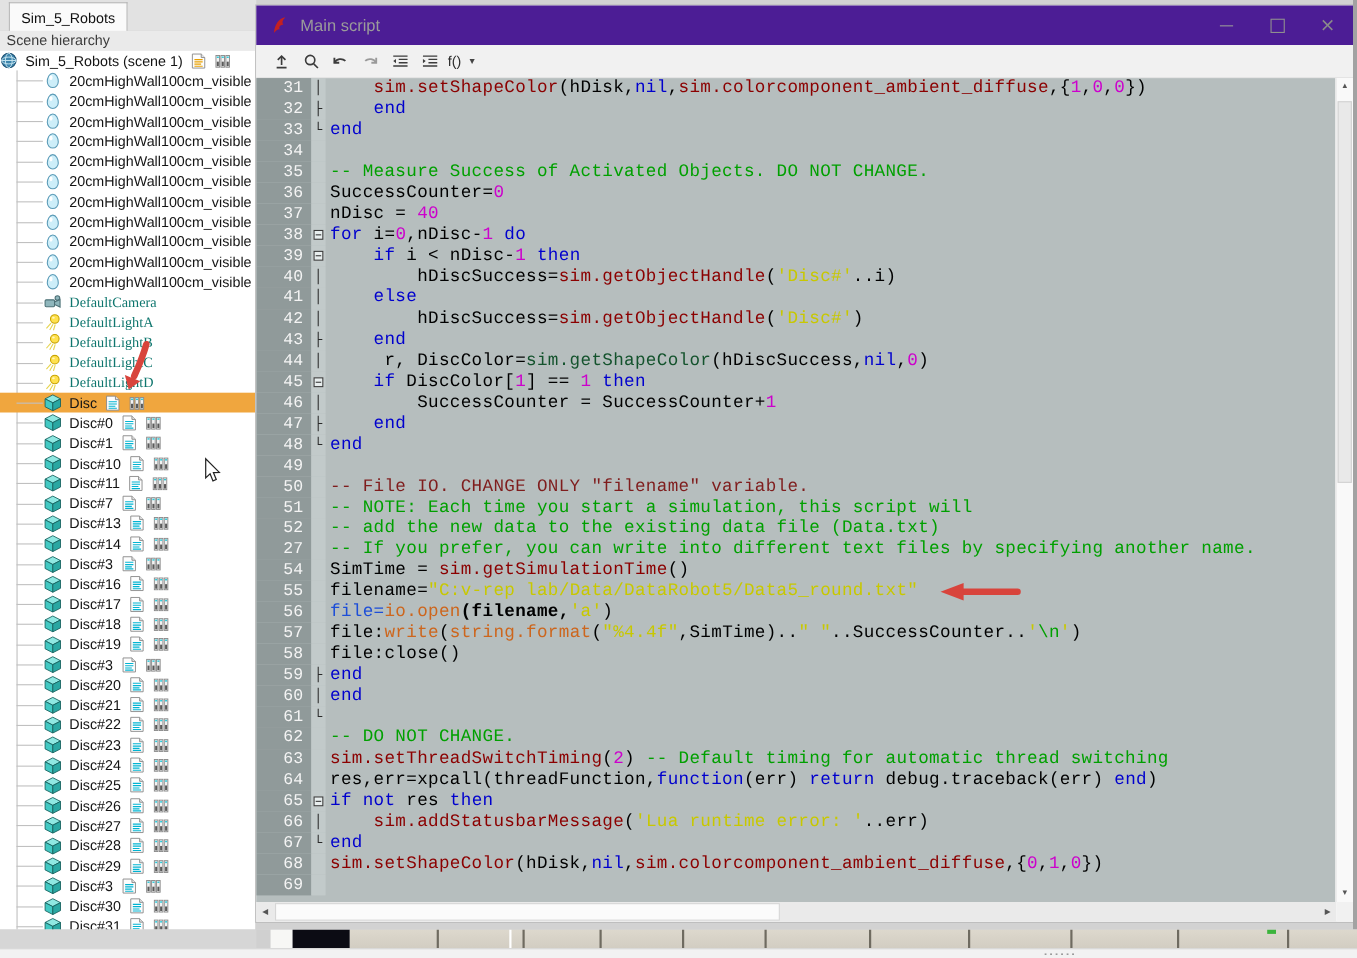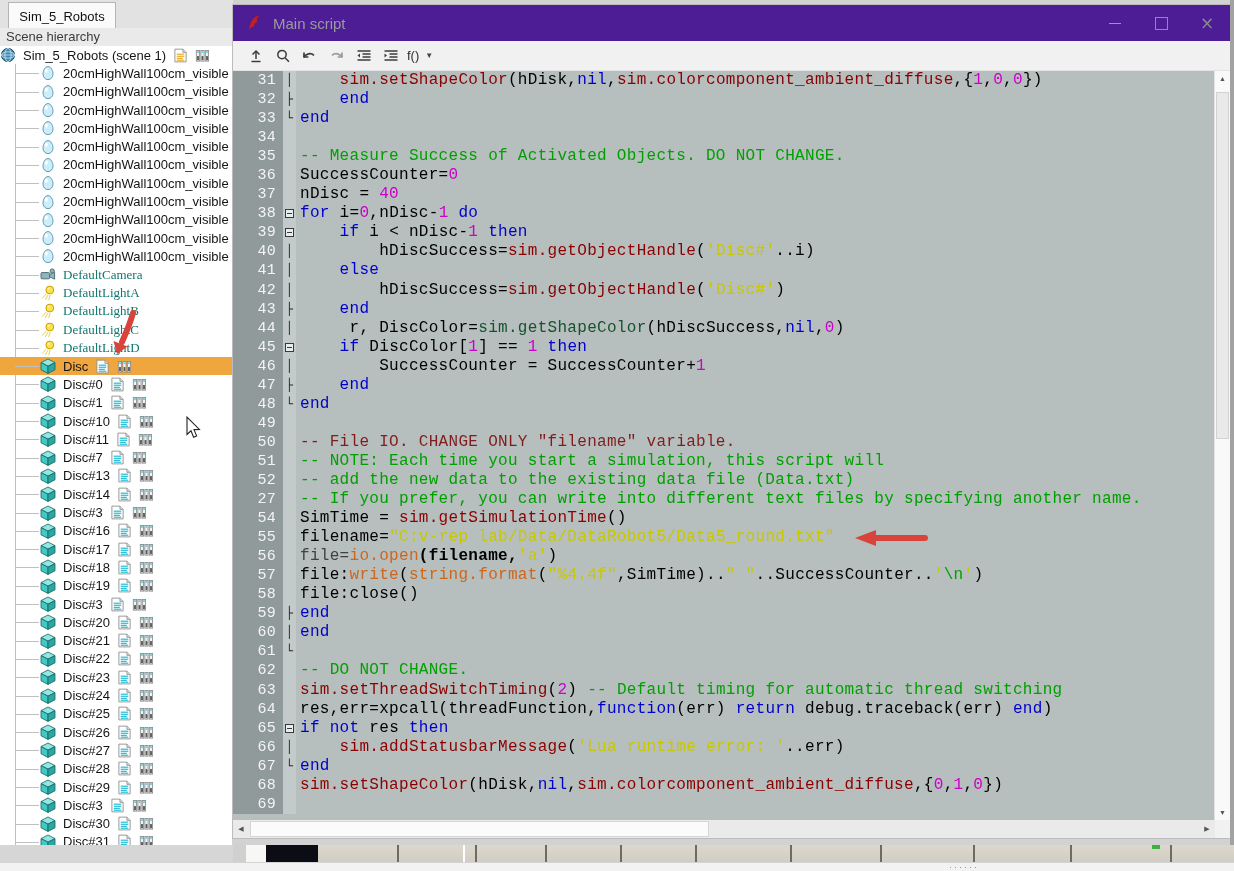--- a/index.html
+++ b/index.html
@@ -1592,21 +1592,21 @@
             <span class="ctext"><span style="color: rgb(0, 0, 0);">SimTime = </span><span style="color: rgb(139, 0, 0);">sim.getSimulationTime</span><span style="color: rgb(0, 0, 0);">()</span></span>
           </div>
           <div class="cline">
             <span class="lnum">55</span>
             <span class="fold"></span>
             <span class="ctext"><span style="color: rgb(0, 0, 0);">filename=</span><span style="color: rgb(200, 200, 0);">"C:v-rep lab/Data/DataRobot5/Data5_round.txt"</span></span>
           </div>
           <div class="cline">
             <span class="lnum">56</span>
             <span class="fold"></span>
-            <span class="ctext"><span style="color: #404040;">file=</span><span style="color: rgb(205, 102, 29);">io.open</span><span style="color: rgb(0, 0, 0); font-weight: bold;">(filename,</span><span style="color: rgb(200, 200, 0);">'a'</span><span style="color: rgb(0, 0, 0);">)</span></span>
+            <span class="ctext"><span style="color: #1d4ed8;">file=</span><span style="color: rgb(205, 102, 29);">io.open</span><span style="color: rgb(0, 0, 0); font-weight: bold;">(filename,</span><span style="color: rgb(200, 200, 0);">'a'</span><span style="color: rgb(0, 0, 0);">)</span></span>
           </div>
           <div class="cline">
             <span class="lnum">57</span>
             <span class="fold"></span>
             <span class="ctext"><span style="color: rgb(0, 0, 0);">file:</span><span style="color: rgb(205, 102, 29);">write</span><span style="color: rgb(0, 0, 0);">(</span><span style="color: rgb(205, 102, 29);">string.format</span><span style="color: rgb(0, 0, 0);">(</span><span style="color: rgb(200, 200, 0);">"%4.4f"</span><span style="color: rgb(0, 0, 0);">,SimTime)..</span><span style="color: rgb(200, 200, 0);">" "</span><span style="color: rgb(0, 0, 0);">..SuccessCounter..</span><span style="color: rgb(200, 200, 0);">'</span><span style="color: rgb(0, 160, 0);">\n</span><span style="color: rgb(200, 200, 0);">'</span><span style="color: rgb(0, 0, 0);">)</span></span>
           </div>
           <div class="cline">
             <span class="lnum">58</span>
             <span class="fold"></span>
             <span class="ctext"><span style="color: rgb(0, 0, 0);">file:close()</span></span>

